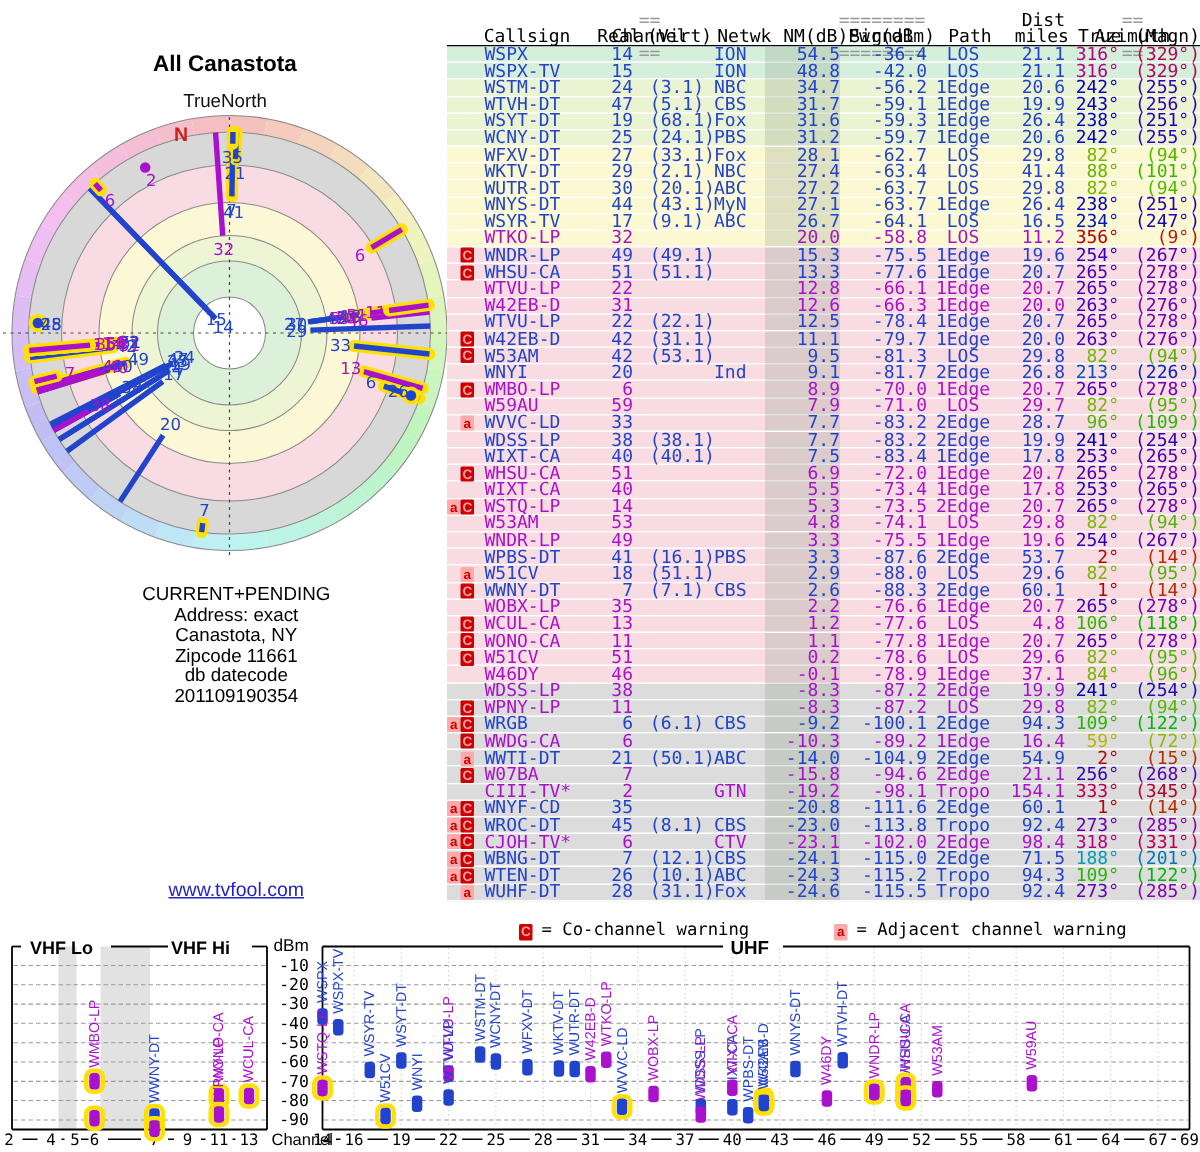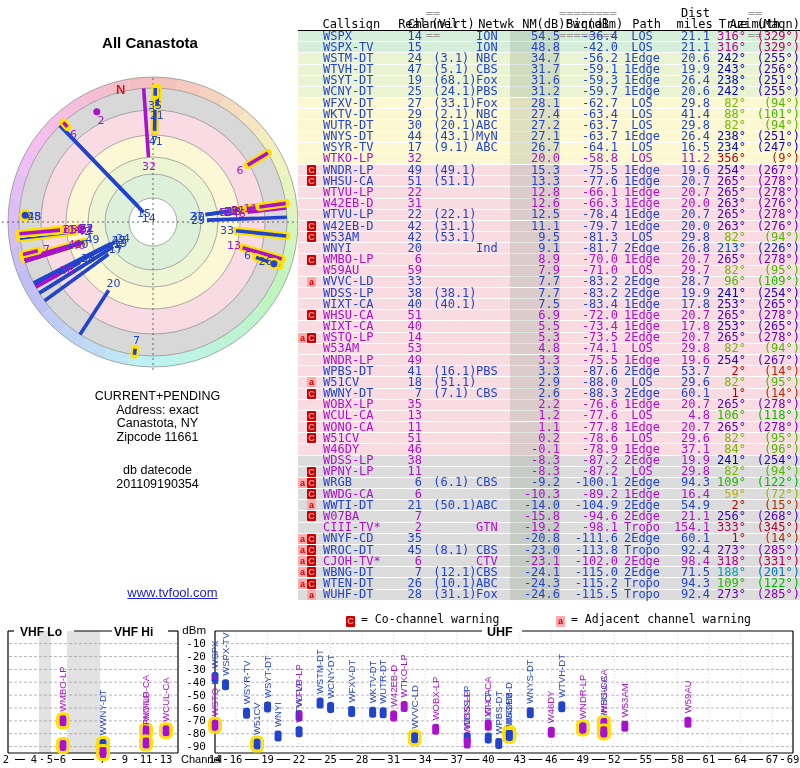--- a/index.html
+++ b/index.html
@@ -11,22 +11,22 @@
   #radar-title{position:absolute;left:40px;top:34px;width:220px;text-align:center;
       font-size:15px;font-weight:bold;color:#000;}
   #radar-sub{position:absolute;left:40px;top:60px;width:220px;text-align:center;
       font-size:12.5px;color:#111;}
   #north-label{position:absolute;left:116px;top:82px;font-size:13px;font-weight:bold;color:#cc2222;}
 
   
   #search-block{position:absolute;left:55px;top:390px;width:205px;text-align:center;
       font-size:12.5px;color:#000;line-height:13.5px;}
   #search-title{font-size:13px;font-weight:bold;text-decoration:underline;margin-bottom:8px;}
-  #db-block{margin-top:20px;}
-  #site-link{position:absolute;left:70px;top:585px;width:205px;text-align:center;
+  #db-block{}
+  #site-link{position:absolute;left:55px;top:585px;width:205px;text-align:center;
       font-size:13px;color:#2222cc;text-decoration:underline;cursor:pointer;}
 
   
   #tbl{position:absolute;left:298px;top:8px;width:502px;font-size:12px;line-height:11px;
        font-family:"DejaVu Sans Mono","Liberation Mono",monospace;}
   .hrow{display:flex;height:11px;white-space:pre;}
   .hrow span{display:block;}
   .eq{color:#999;}
   #hdr2{border-bottom:1px solid #000;}
   .trow{display:flex;height:11.18px;box-sizing:border-box;border-bottom:1px solid #fff;
@@ -273,20 +273,21 @@
       <text x="46.6" y="252.5" fill="#aa11cc" text-anchor="middle" font-size="11" font-family="&quot;DejaVu Sans&quot;,sans-serif">7</text>
       <text x="100.9" y="123.7" fill="#aa11cc" text-anchor="middle" font-size="11" font-family="&quot;DejaVu Sans&quot;,sans-serif">2</text>
       <text x="155.0" y="108.8" fill="#2244cc" text-anchor="middle" font-size="11" font-family="&quot;DejaVu Sans&quot;,sans-serif">35</text>
       <text x="34.2" y="219.8" fill="#2244cc" text-anchor="middle" font-size="11" font-family="&quot;DejaVu Sans&quot;,sans-serif">45</text>
       <text x="73.4" y="137.6" fill="#aa11cc" text-anchor="middle" font-size="11" font-family="&quot;DejaVu Sans&quot;,sans-serif">6</text>
       <text x="136.4" y="343.8" fill="#2244cc" text-anchor="middle" font-size="11" font-family="&quot;DejaVu Sans&quot;,sans-serif">7</text>
       <text x="265.5" y="264.7" fill="#2244cc" text-anchor="middle" font-size="11" font-family="&quot;DejaVu Sans&quot;,sans-serif">26</text>
       <text x="34.2" y="219.8" fill="#2244cc" text-anchor="middle" font-size="11" font-family="&quot;DejaVu Sans&quot;,sans-serif">28</text>
     </svg>
   <div id="radar-title">All Canastota</div>
+  <div id="radar-sub">TrueNorth</div>
   <div id="north-label">N</div>
 
   <div id="search-block">
     <div>CURRENT+PENDING</div>
     <div>Address: exact</div>
     <div>Canastota, NY</div>
     <div>Zipcode 11661</div>
     <div id="db-block">
       <div>db datecode</div>
       <div>201109190354</div>

